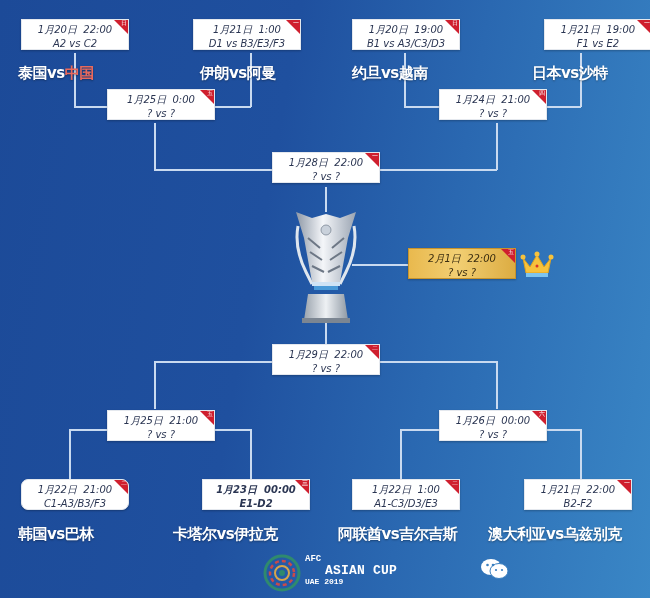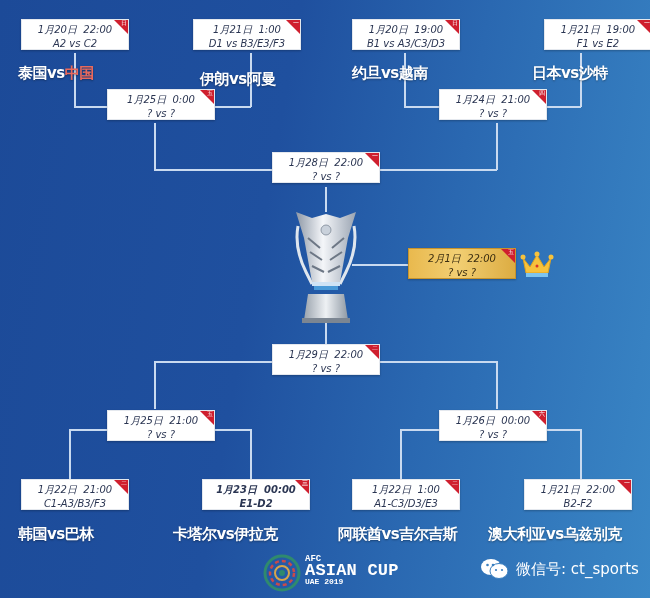--- a/index.html
+++ b/index.html
@@ -55,21 +55,21 @@
     white-space: nowrap;
   }
   .teams-label .hl { color: #e9695c; }
 
   .trophy { position: absolute; left: 292px; top: 208px; width: 68px; height: 116px; }
   .crown { position: absolute; left: 520px; top: 250px; width: 34px; height: 30px; }
 
   .logo { position: absolute; left: 262px; top: 553px; width: 40px; height: 40px; }
   .logo-text { position: absolute; left: 305px; top: 554px; color: #fff; font-weight: bold; font-family: Liberation Mono, monospace; }
   .logo-text .l1 { font-size: 9px; line-height: 10px; display: block; }
-  .logo-text .l2 { font-size: 17px; line-height: 13px; display: block; letter-spacing: 0.2px; }
+  .logo-text .l2 { font-size: 13px; line-height: 13px; display: block; letter-spacing: 0.2px; margin-left: 20px; }
   .logo-text .l3 { font-size: 8px; line-height: 10px; display: block; }
 
   .wechat { position: absolute; left: 480px; top: 557px; display: flex; align-items: center; color: #ffffff; font-size: 15px; }
   .wechat-icon { width: 30px; height: 24px; margin-right: 6px; }
 </style>
 </head>
 <body>
 
 <div class="line v" style="left:74px; top:53px; height:54px;"></div>
 <div class="line h" style="left:74px; top:106px; width:34px;"></div>
@@ -124,21 +124,21 @@
 <div class="match" style="left:544px; top:19px;">
   <span class="date">1月21日  19:00</span>
   <span class="teams">F1 vs E2</span>
   <span class="badge"></span>
   <span class="badge-label">一</span>
 </div>
 
 <div class="teams-label" style="left:18px; top:64px;">
   <span>泰国vs</span><span class="hl">中国</span>
 </div>
-<div class="teams-label" style="left:200px; top:64px;margin-top:6px;">
+<div class="teams-label" style="left:200px; top:64px;">
   <span>伊朗vs阿曼</span>
 </div>
 <div class="teams-label" style="left:352px; top:64px;">
   <span>约旦vs越南</span>
 </div>
 <div class="teams-label" style="left:532px; top:64px;">
   <span>日本vs沙特</span>
 </div>
 
 <div class="match" style="left:107px; top:89px;">
@@ -215,21 +215,21 @@
   <span class="badge"></span>
   <span class="badge-label">五</span>
 </div>
 <div class="match" style="left:439px; top:410px;">
   <span class="date">1月26日  00:00</span>
   <span class="teams">? vs ?</span>
   <span class="badge"></span>
   <span class="badge-label">六</span>
 </div>
 
-<div class="match" style="left:21px; top:479px;">
+<div class="match" style="left:21px; top:479px;border-radius:7px;">
   <span class="date">1月22日  21:00</span>
   <span class="teams">C1-A3/B3/F3</span>
   <span class="badge"></span>
   <span class="badge-label">二</span>
 </div>
 <div class="match" style="left:202px; top:479px;font-weight:bold;">
   <span class="date">1月23日  00:00</span>
   <span class="teams">E1-D2</span>
   <span class="badge"></span>
   <span class="badge-label">三</span>
@@ -274,14 +274,13 @@
 
 <div class="wechat">
   <svg class="wechat-icon" viewBox="0 0 30 24">
     <ellipse cx="11" cy="10" rx="10" ry="8" fill="#ffffff"></ellipse>
     <ellipse cx="19" cy="14" rx="9" ry="7.5" fill="#ffffff" stroke="#3a7fc0" stroke-width="1"></ellipse>
     <circle cx="7.5" cy="8" r="1.3" fill="#3a7fc0"></circle>
     <circle cx="13" cy="8" r="1.3" fill="#3a7fc0"></circle>
     <circle cx="16" cy="13" r="1.1" fill="#3a7fc0"></circle>
     <circle cx="22" cy="13" r="1.1" fill="#3a7fc0"></circle>
   </svg>
-  <span>微信号: ct_sports</span>
 </div>
 
 </body></html>

